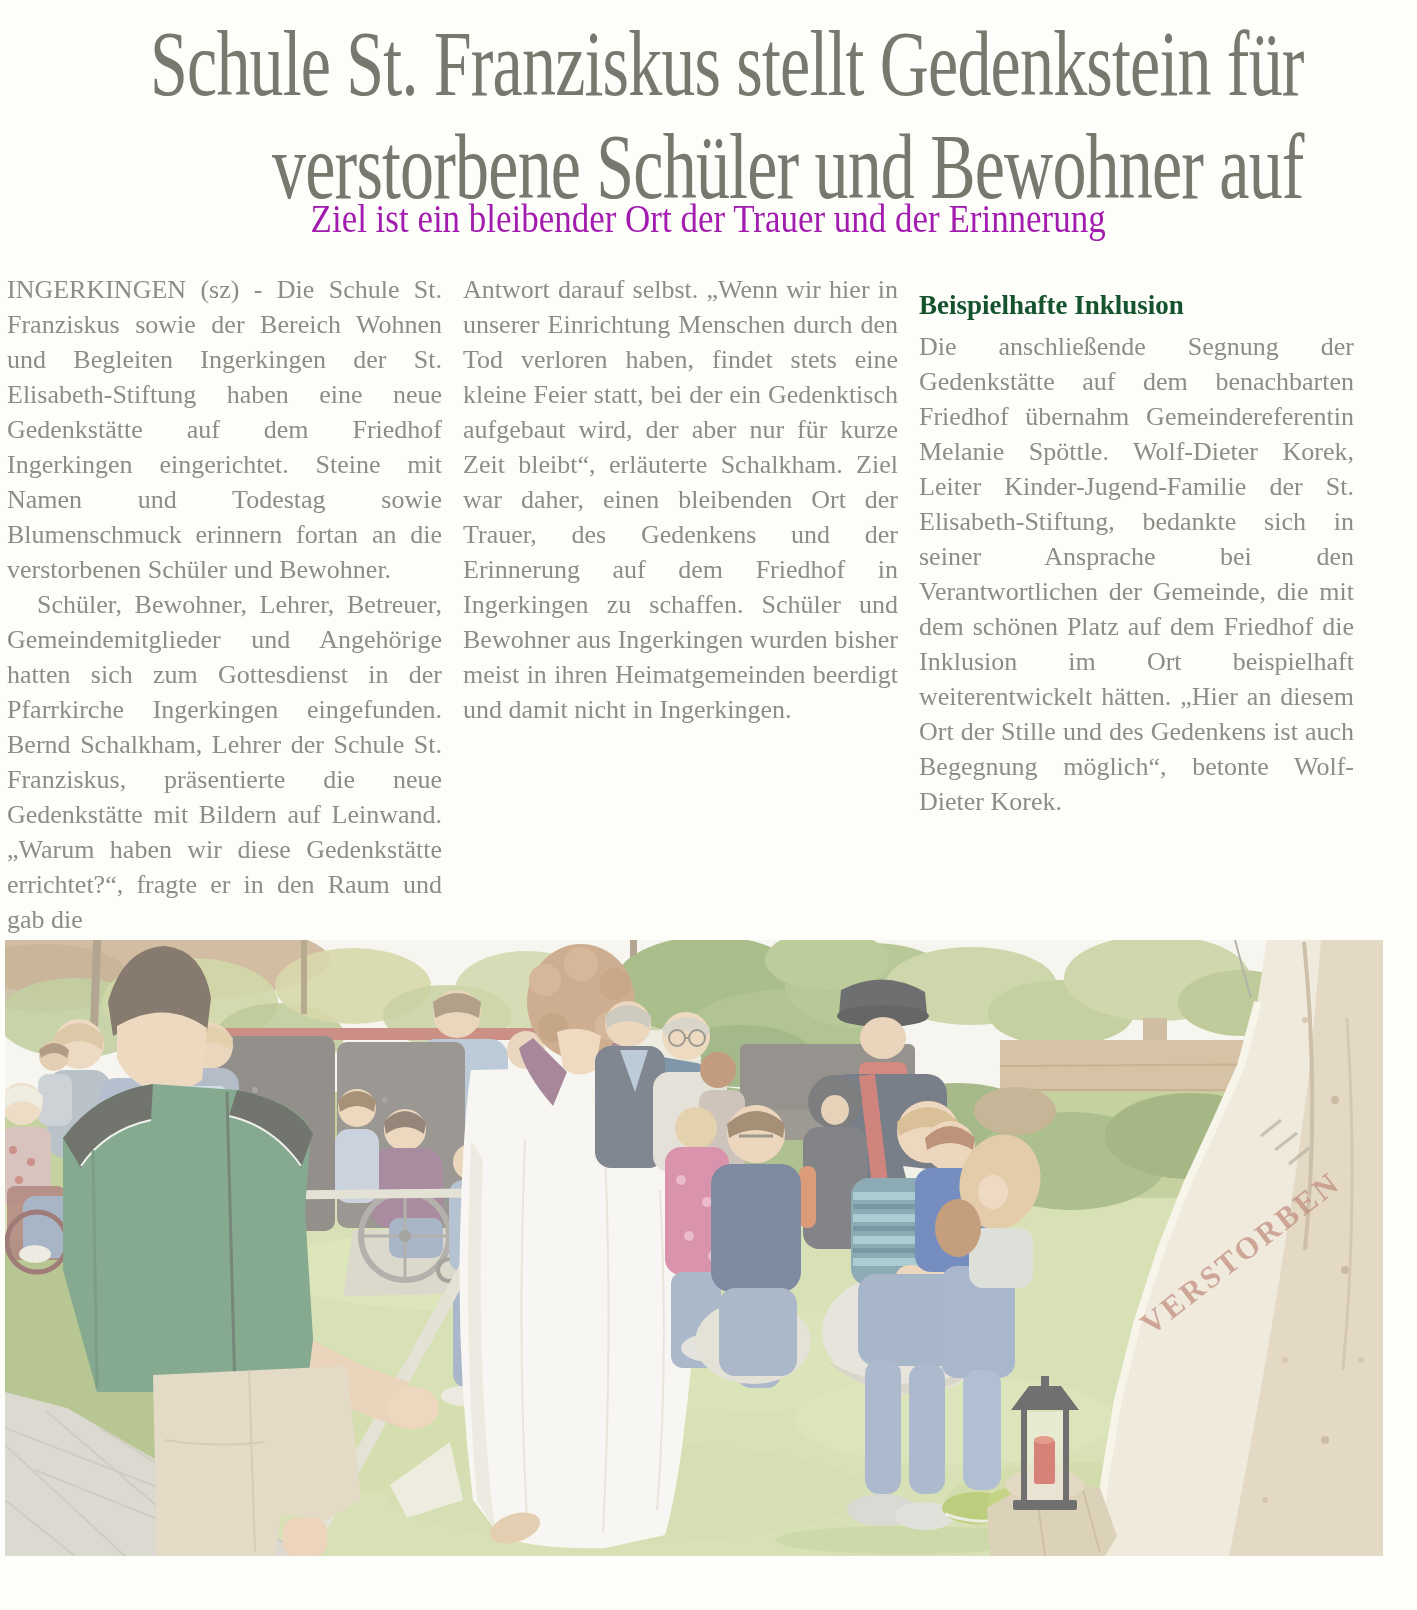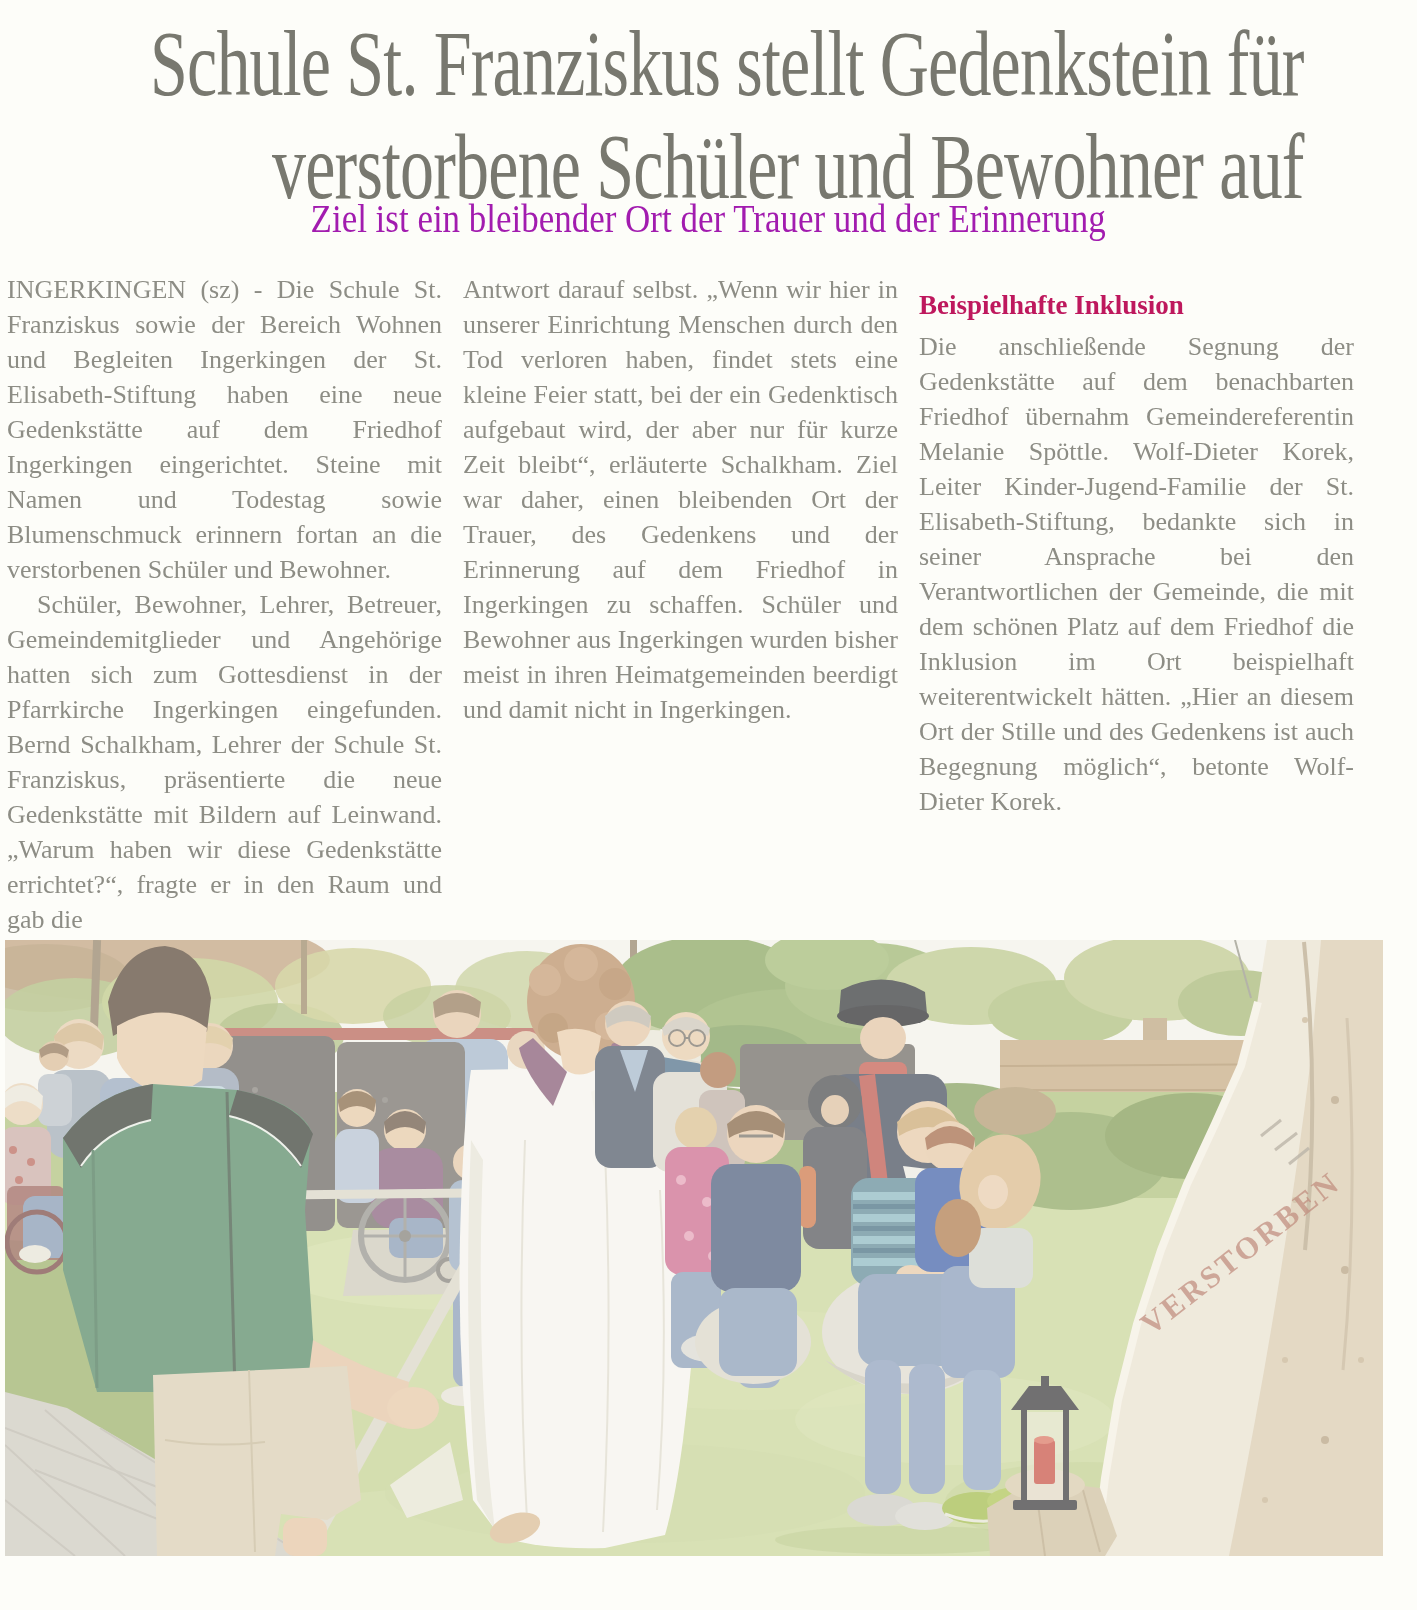--- a/index.html
+++ b/index.html
@@ -11,21 +11,21 @@
   .headline .hl{display:block;font-size:81px;line-height:103px;letter-spacing:-1px;
                 transform:scale(0.84,1.16);transform-origin:50% 60%;white-space:nowrap;}
   .subhead{position:absolute;top:196px;left:0;width:1417px;text-align:center;color:#a21caf;}
   .subhead span{display:inline-block;font-size:38px;transform:scale(0.92,1.08);
                 transform-origin:50% 50%;white-space:nowrap;}
   
   .cols{position:absolute;top:272px;left:7px;width:1376px;display:flex;gap:21px;}
   .col{width:435px;color:#8d8d85;font-size:26px;line-height:35px;text-align:justify;}
   .col p{margin:0;}
   .col p.ind{text-indent:30px;}
-  .col h3{margin:16px 0 6px 0;font-size:27px;color:#be185d;font-weight:700;}
+  .col h3{margin:16px 0 6px 0;font-size:27px;color:#14532d;font-weight:700;}
   
   figure{position:absolute;top:940px;left:5px;width:1378px;margin:0;}
   figure svg{display:block;}
   figcaption{display:flex;justify-content:space-between;align-items:baseline;
              margin-top:8px;width:1375px;}
   .cap{font-family:"Liberation Sans",sans-serif;font-size:27px;color:#83837b;}
   .credit{font-family:"Liberation Sans",sans-serif;font-size:20px;color:#8a8a82;
           letter-spacing:1px;white-space:nowrap;margin-left:30px;}
   .stone-text{font-family:"Liberation Serif",serif;font-weight:700;font-size:31px;
               fill:#a25440;opacity:.72;letter-spacing:3px;}

